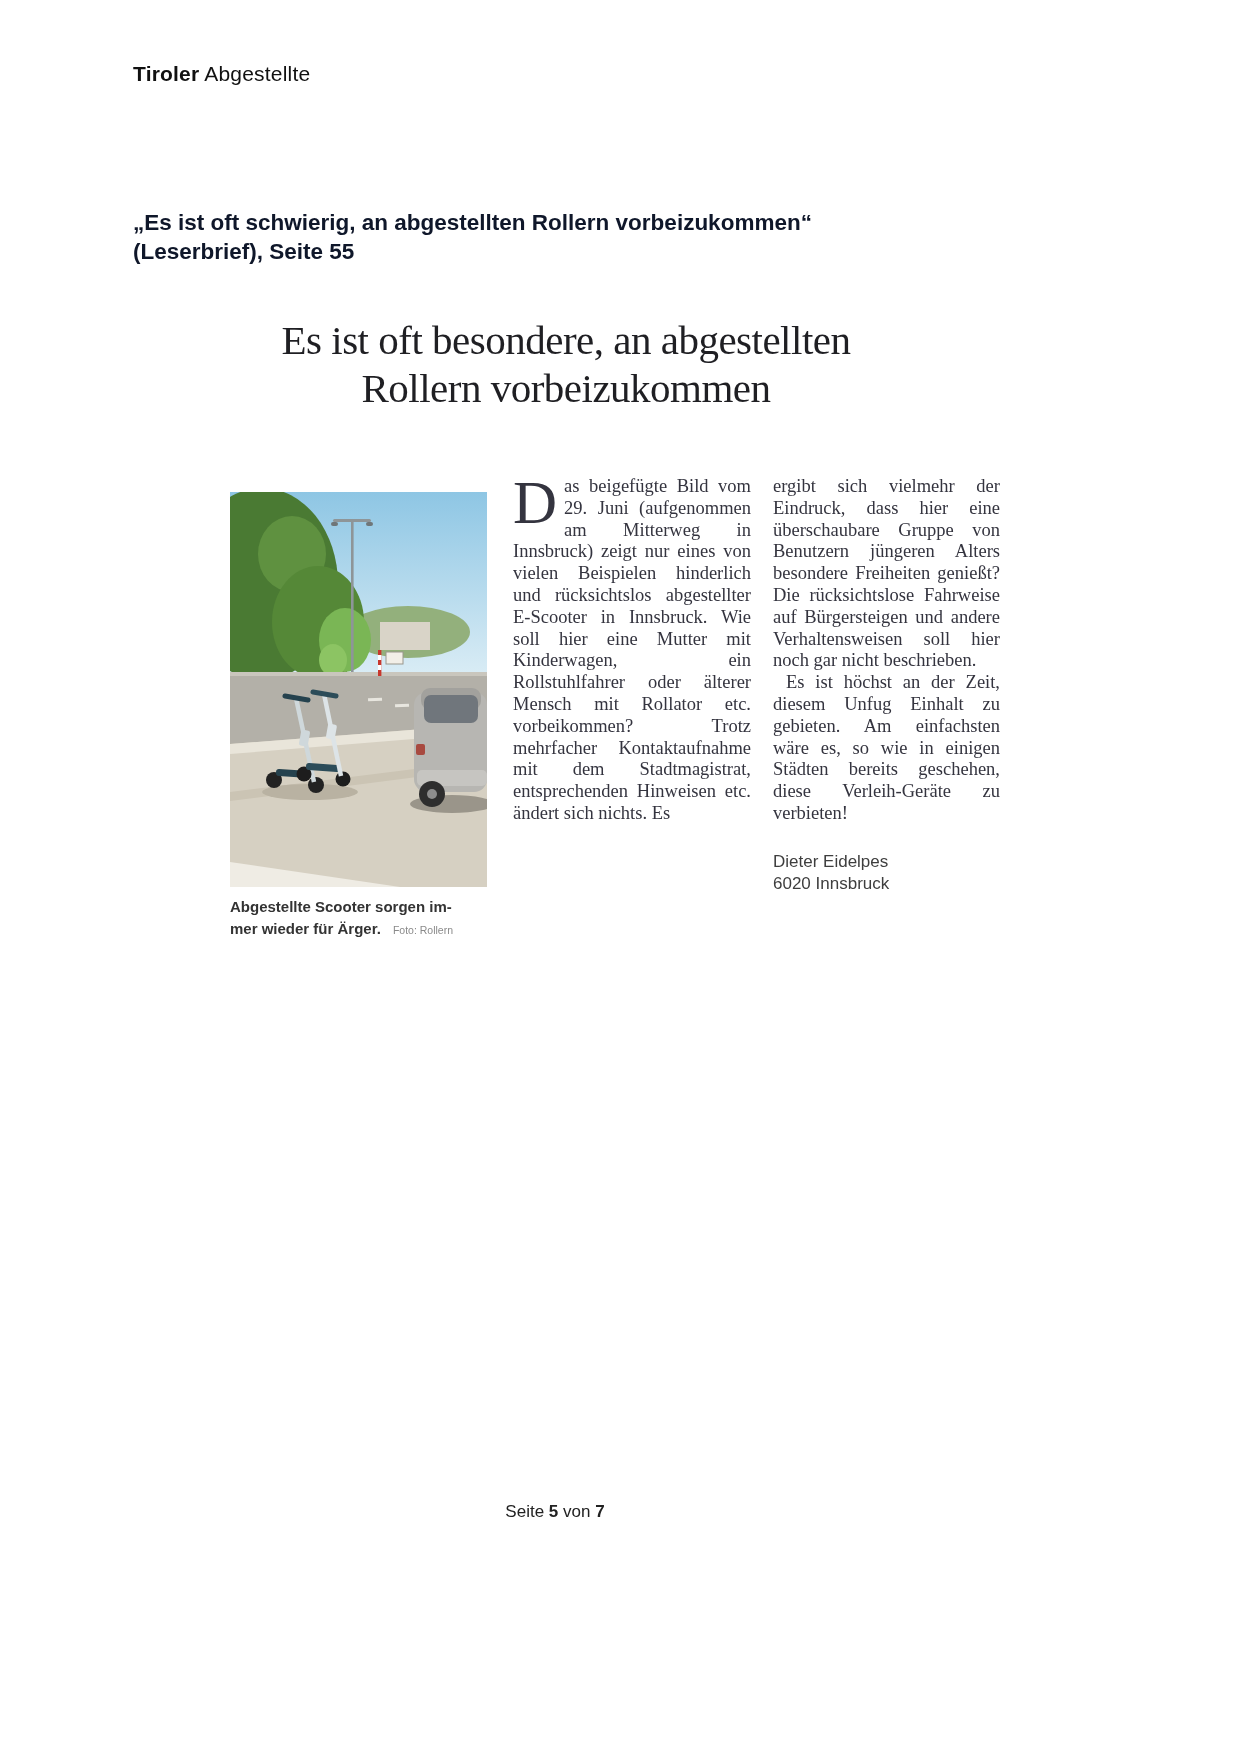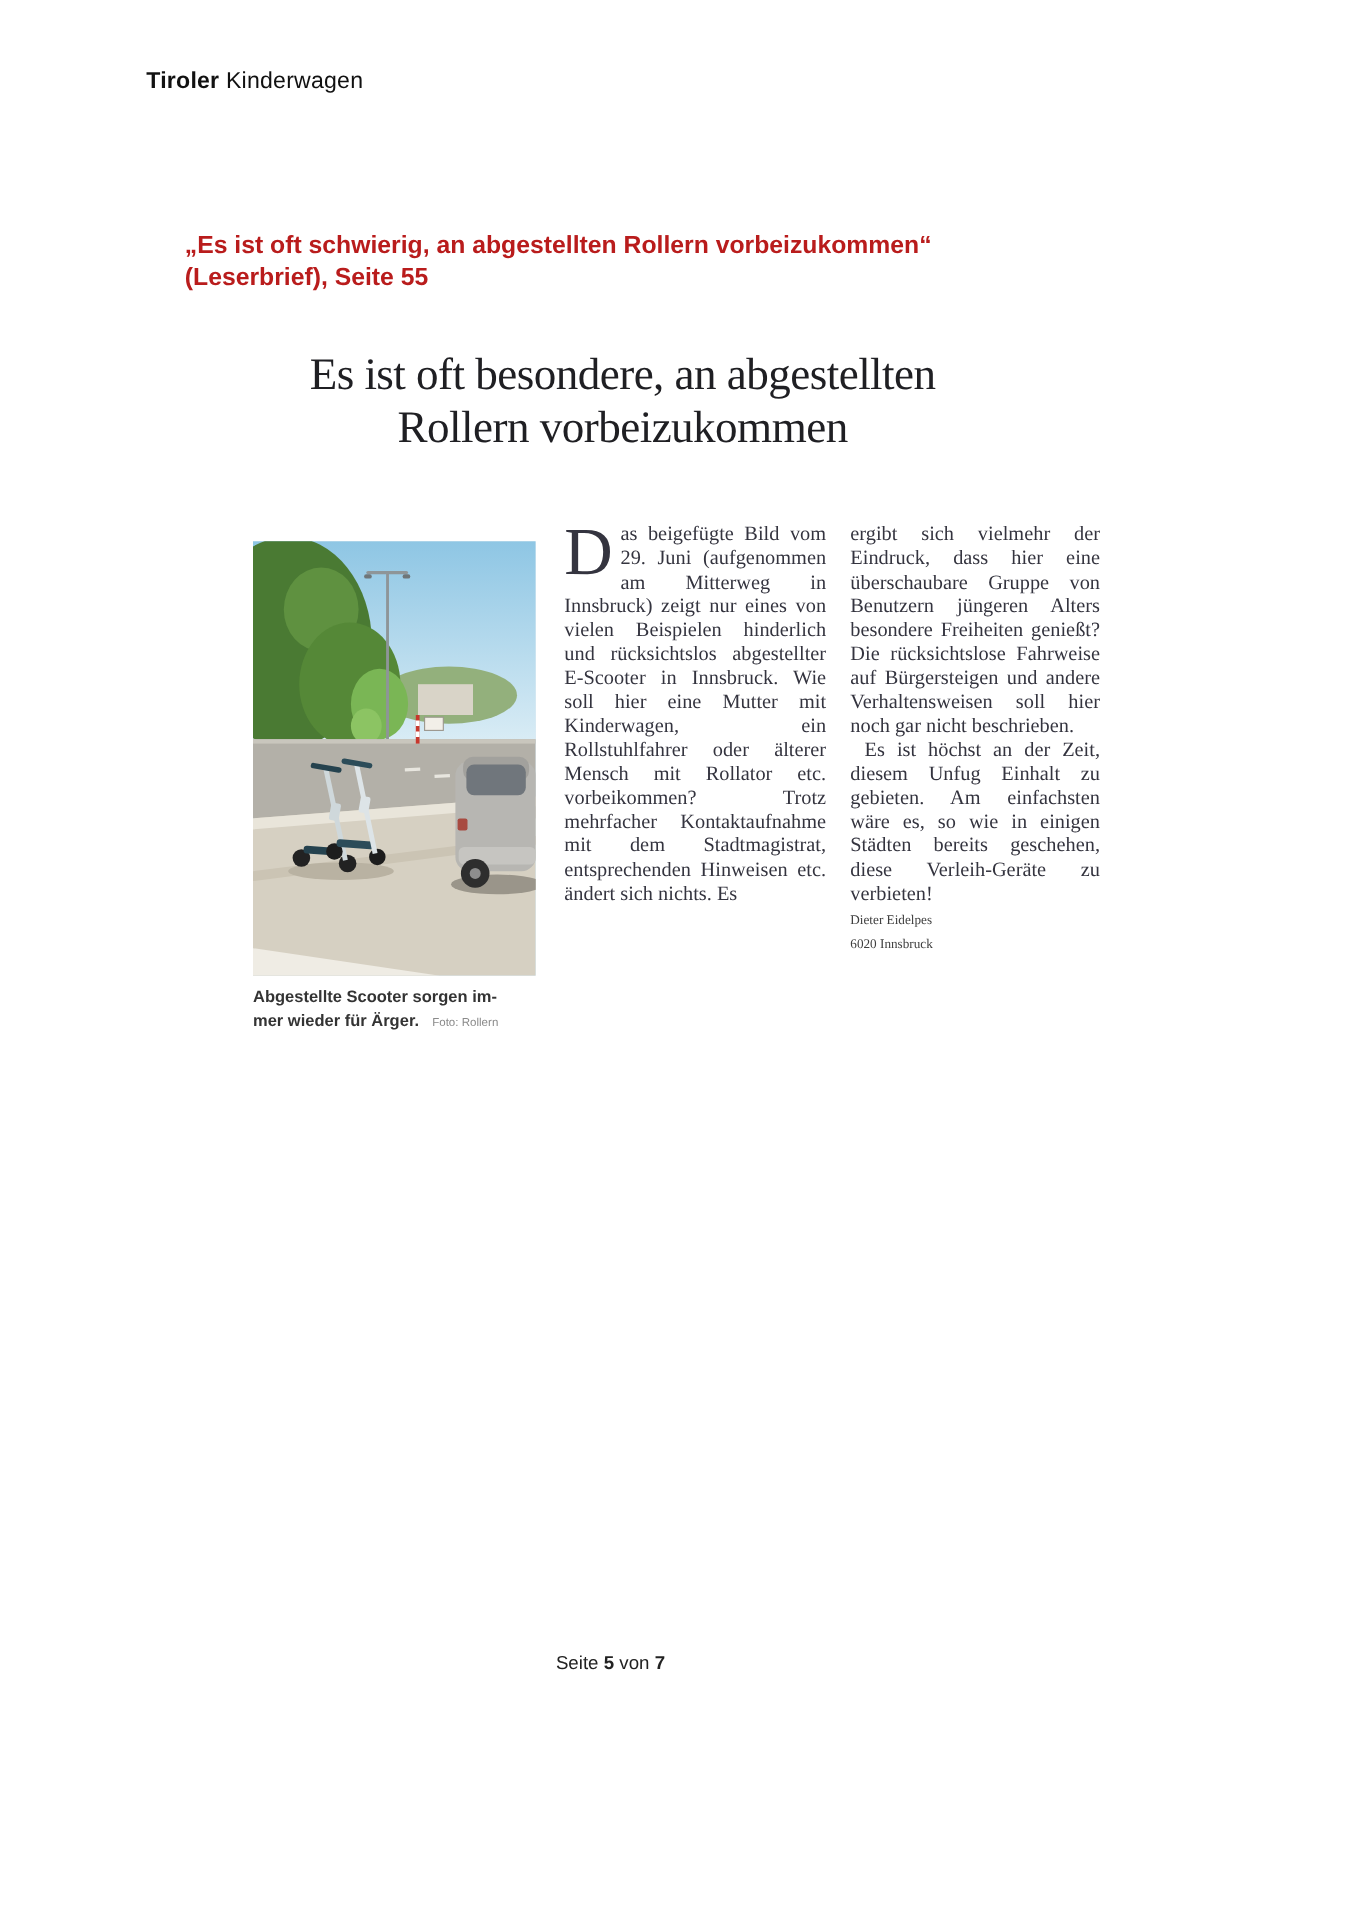--- a/index.html
+++ b/index.html
@@ -5,21 +5,21 @@
   html,body{margin:0;padding:0;}
   body{
     width:1241px;height:1755px;position:relative;background:#ffffff;
     font-family:"Liberation Sans",sans-serif;color:#1a1a1a;overflow:hidden;
   }
   
   .masthead{position:absolute;left:133px;top:62px;font-size:21px;letter-spacing:.2px;color:#111;}
   .masthead .b{font-weight:bold;}
   
   .summary{position:absolute;left:133px;top:208px;width:920px;font-size:22.5px;
-    font-weight:bold;line-height:29px;color:#b91c1c;margin-left:35px;}
+    font-weight:bold;line-height:29px;color:#0f172a;}
   
   .clipping{position:absolute;left:230px;top:316px;width:785px;height:680px;}
   .headline{position:absolute;left:0;top:0;width:672px;text-align:center;
     font-family:"Liberation Serif",serif;font-weight:400;font-size:41px;line-height:48px;
     letter-spacing:-0.5px;color:#1f1f23;}
   
   .photo-col{position:absolute;left:0;top:176px;width:283px;}
   .photo{width:257px;height:395px;display:block;background:#cfe3ee;}
   .caption{margin-top:9px;font-size:15px;font-weight:bold;line-height:22px;color:#333;}
   .caption .credit{font-weight:normal;font-size:10.5px;color:#8a8a8a;margin-left:12px;}
@@ -27,32 +27,32 @@
   .col{position:absolute;top:160px;font-family:"Liberation Serif",serif;font-size:18.5px;
     line-height:21.8px;color:#34343f;text-align:justify;hyphens:auto;}
   .col1{left:283px;width:238px;}
   .col2{left:543px;width:227px;}
   .thema{font-family:"Liberation Sans",sans-serif;font-size:16.5px;line-height:21px;
     color:#3c3c3c;text-align:left;margin-bottom:24px;}
   .thema .b{font-weight:bold;}
   .col p{margin:0;}
   .dropcap{float:left;font-size:61px;line-height:46px;padding:4px 7px 0 0;color:#34343f;}
   .indent{text-indent:13px;}
-  .signature{font-family:Liberation Serif, serif;font-size:12px;
+  .signature{margin-top:26px;font-family:Liberation Sans, sans-serif;font-size:17px;
     line-height:22px;color:#3e3e3e;text-align:left;}
   
   .footer{position:absolute;left:0;top:1502px;width:1110px;text-align:center;
     font-size:17px;color:#222;}
   .footer .b{font-weight:bold;}
 </style>
 </head>
 <body>
 
 <div class="masthead">
-  <span class="b">Tiroler</span><span> Kinderwagen</span>
+  <span class="b">Tiroler</span><span> Abgestellte</span>
 </div>
 
 <div class="summary">
   <div>„Es ist oft schwierig, an abgestellten Rollern vorbeizukommen“</div>
   <div>(Leserbrief), Seite 55</div>
 </div>
 
 <div class="clipping">
 
   <div class="headline">

